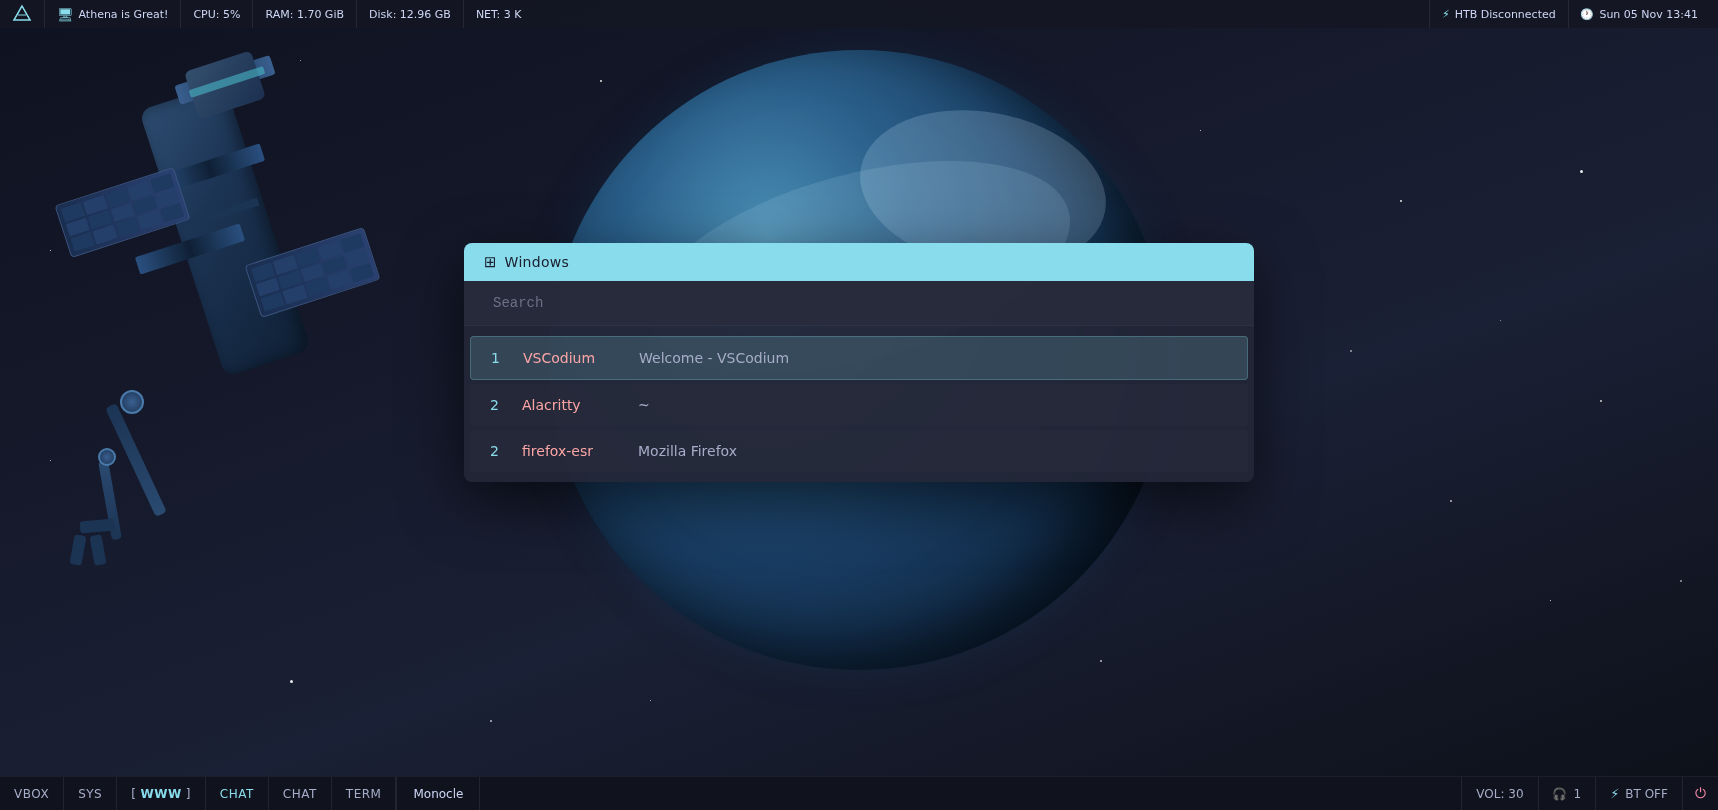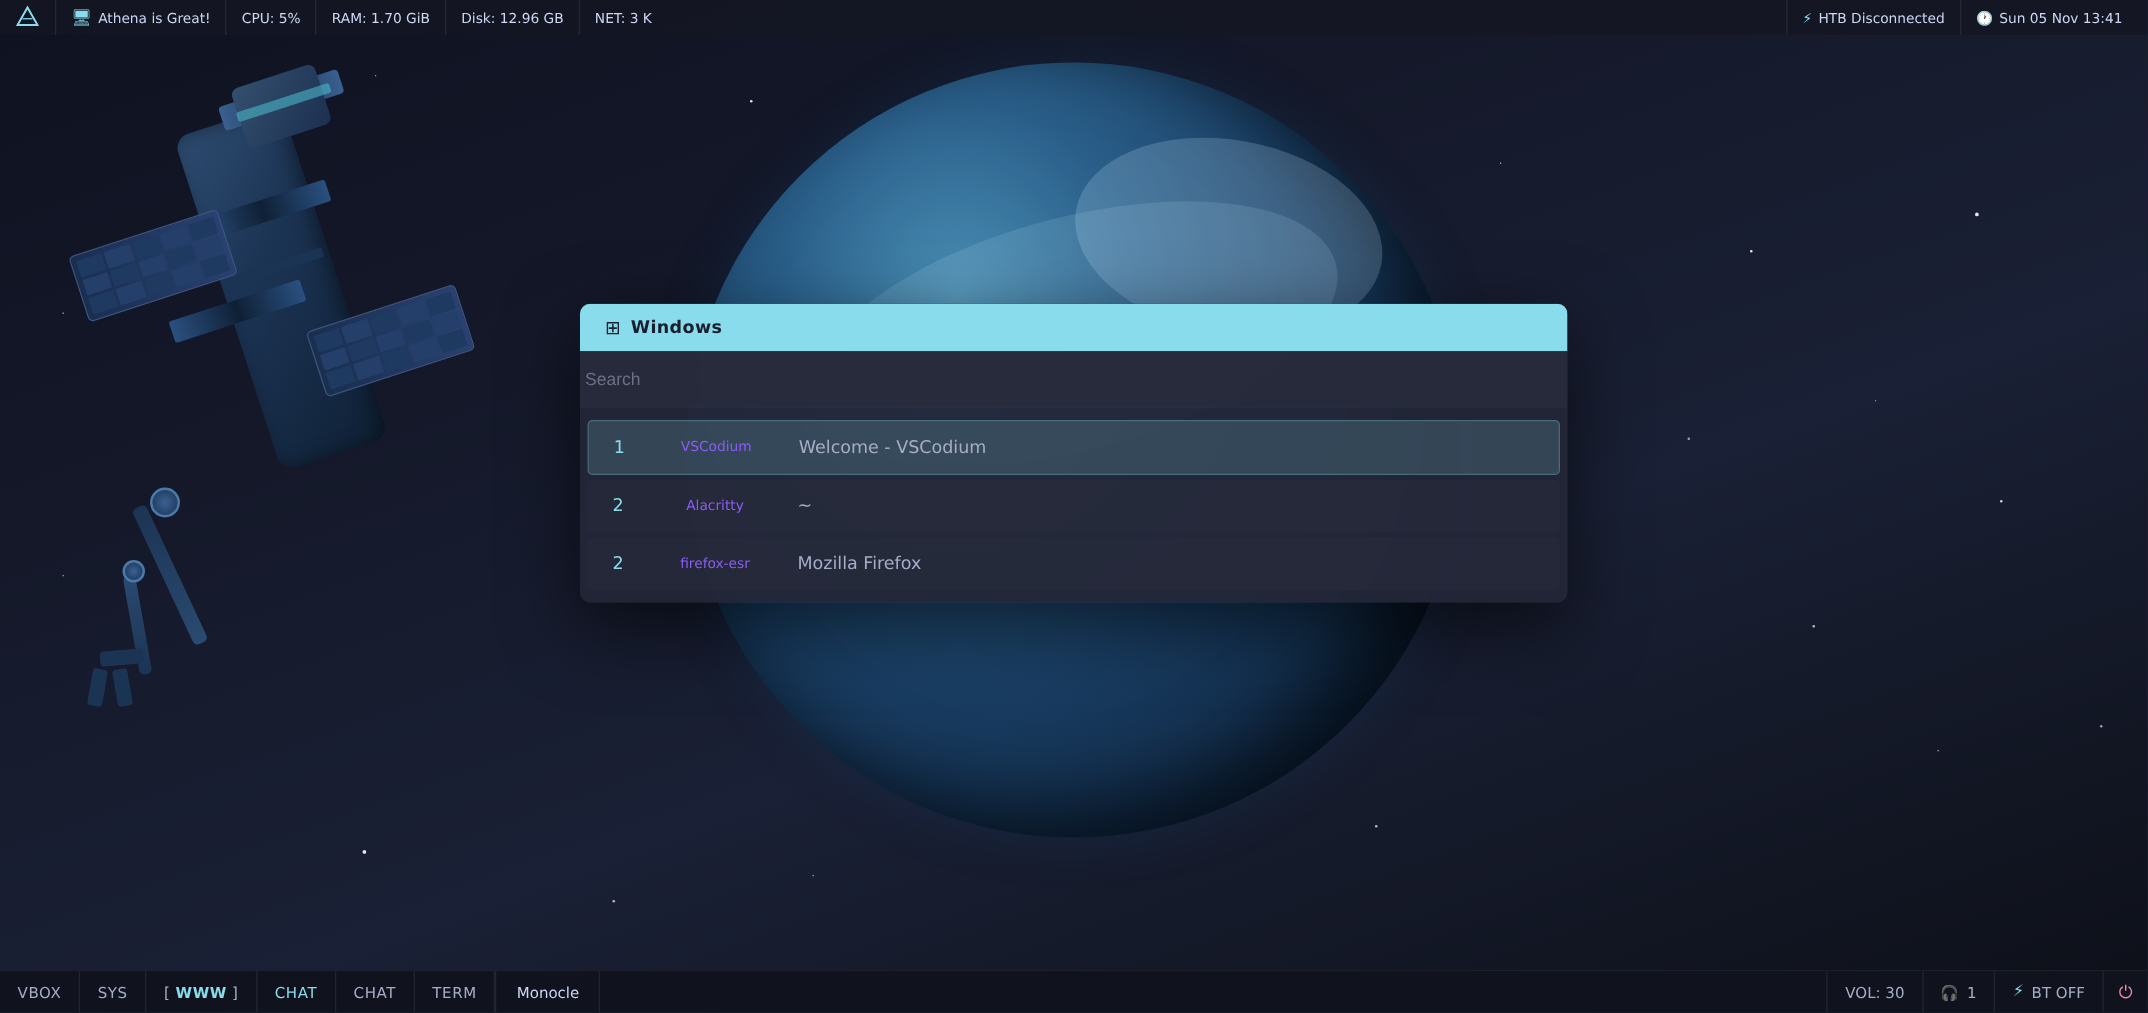--- a/index.html
+++ b/index.html
@@ -226,39 +226,39 @@
       background: #89dceb;
       padding: 10px 20px;
       display: flex;
       align-items: center;
       gap: 8px;
       cursor: pointer;
     }
 
     .modal-header-title {
       font-size: 14px;
-      font-weight: 700;
+      font-weight: 400;
       color: #1a1e2e;
       letter-spacing: 0.3px;
     }
 
     .modal-search {
       padding: 0;
       border-bottom: 1px solid rgba(255,255,255,0.05);
     }
 
     .modal-search input {
       width: 100%;
       background: rgba(40, 43, 60, 0.9);
       border: none;
       outline: none;
-      padding: 14px 4px;
+      padding: 14px 29px;
       font-size: 14px;
       color: #cdd6f4;
-      font-family: Liberation Sans, sans-serif;
+      font-family: Liberation Mono, monospace;
     }
 
     .modal-search input::placeholder {
       color: #6c7086;
     }
 
     .modal-list {
       padding: 6px 0;
     }
 
@@ -282,25 +282,24 @@
     }
 
     .modal-item-num {
       color: #89dceb;
       font-size: 14px;
       font-weight: 500;
       min-width: 16px;
     }
 
     .modal-item-app {
-      color: #8b5cf6;
-      font-size: 11px;
+      color: #fca5a5;
+      font-size: 14px;
       font-weight: 500;
       min-width: 100px;
-      text-align: center;
     }
 
     .modal-item-title {
       color: #a6adc8;
       font-size: 14px;
     }
 
     .bottom-monocle {
       padding: 0 16px;
       height: 100%;

